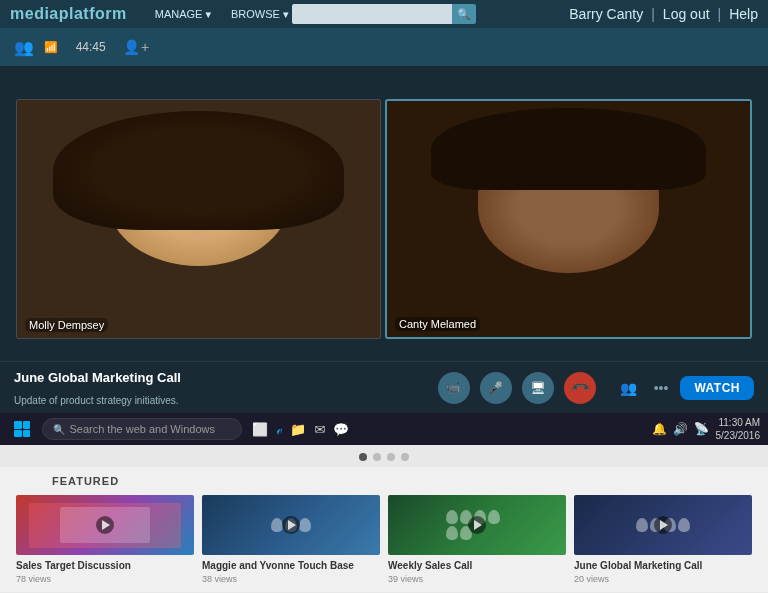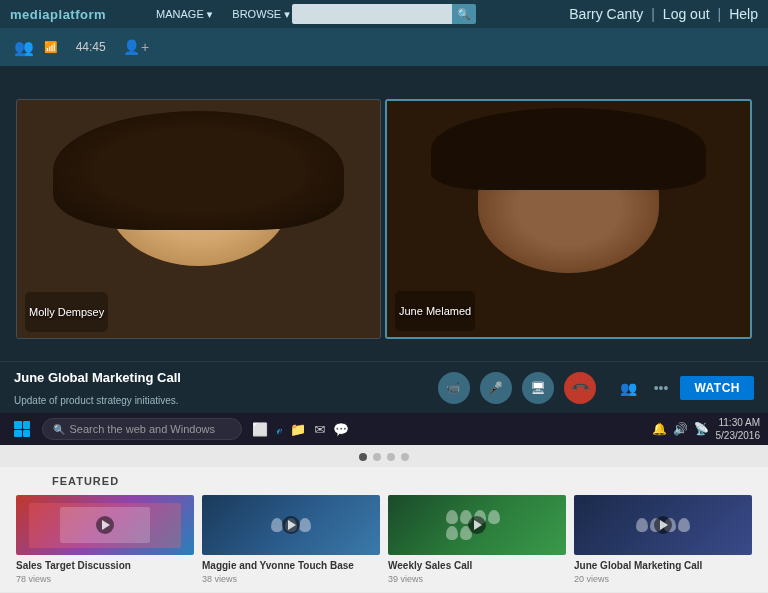--- a/index.html
+++ b/index.html
@@ -9,27 +9,27 @@
     .top-nav {
       background: #1a3a4a;
       height: 28px;
       display: flex;
       align-items: center;
       padding: 0 10px;
       position: relative;
     }
     .nav-logo {
       color: #fff;
-      font-size: 13px;
+      font-size: 16px;
       font-weight: 600;
       letter-spacing: 0.5px;
       margin-right: 20px;
     }
     .nav-logo span { color: #7ec8d8; }
-    .nav-menu { display: flex; align-items: center; gap: 4px; margin-left: 22px; }
+    .nav-menu { display: flex; align-items: center; gap: 4px; }
     .nav-menu-item {
       color: #cde8f0;
       font-size: 11px;
       cursor: pointer;
       padding: 0 8px;
       height: 28px;
       display: flex;
       align-items: center;
       gap: 3px;
     }
@@ -118,21 +118,21 @@
     }
     .video-tile.active { border: 2px solid #4a90a8; }
     .video-name {
       position: absolute;
       bottom: 6px;
       left: 8px;
       color: #fff;
       font-size: 11px;
       text-shadow: 1px 1px 3px rgba(0,0,0,0.8);
       background: rgba(0,0,0,0.3);
-      padding: 14px 4px;
+      padding: 1px 4px;
       border-radius: 5px;
     }
     .video-tile-small {
       width: 110px;
       height: 90px;
       background: #2a3a45;
       border-radius: 3px;
       position: absolute;
       bottom: 30px;
       right: 16px;
@@ -185,21 +185,21 @@
       cursor: pointer;
       padding: 4px;
     }
     .watch-btn {
       background: #0078d7;
       color: #fff;
       border: none;
       padding: 5px 14px;
       font-size: 12px;
       font-weight: 600;
-      border-radius: 2px;
+      border-radius: 8px;
       cursor: pointer;
       letter-spacing: 0.5px;
     }
 
     
     .taskbar {
       background: #1a1a2a;
       height: 32px;
       display: flex;
       align-items: center;
@@ -496,21 +496,21 @@
   <span class="add-person-icon">👤+</span>
 </div>
 
 <div class="video-area">
   <div class="video-tile">
     <div class="face-sim molly"></div>
     <span class="video-name">Molly Dempsey</span>
   </div>
   <div class="video-tile active">
     <div class="face-sim amit"></div>
-    <span class="video-name">June Melamed</span>
+    <span class="video-name">Canty Melamed</span>
   </div>
 </div>
 
 <div class="call-controls">
   <div class="call-title-area">
     <div class="call-title">June Global Marketing Call</div>
     <div class="call-subtitle">Update of product strategy initiatives.</div>
   </div>
   <div class="controls-center">
     <button class="ctrl-btn ctrl-video">

